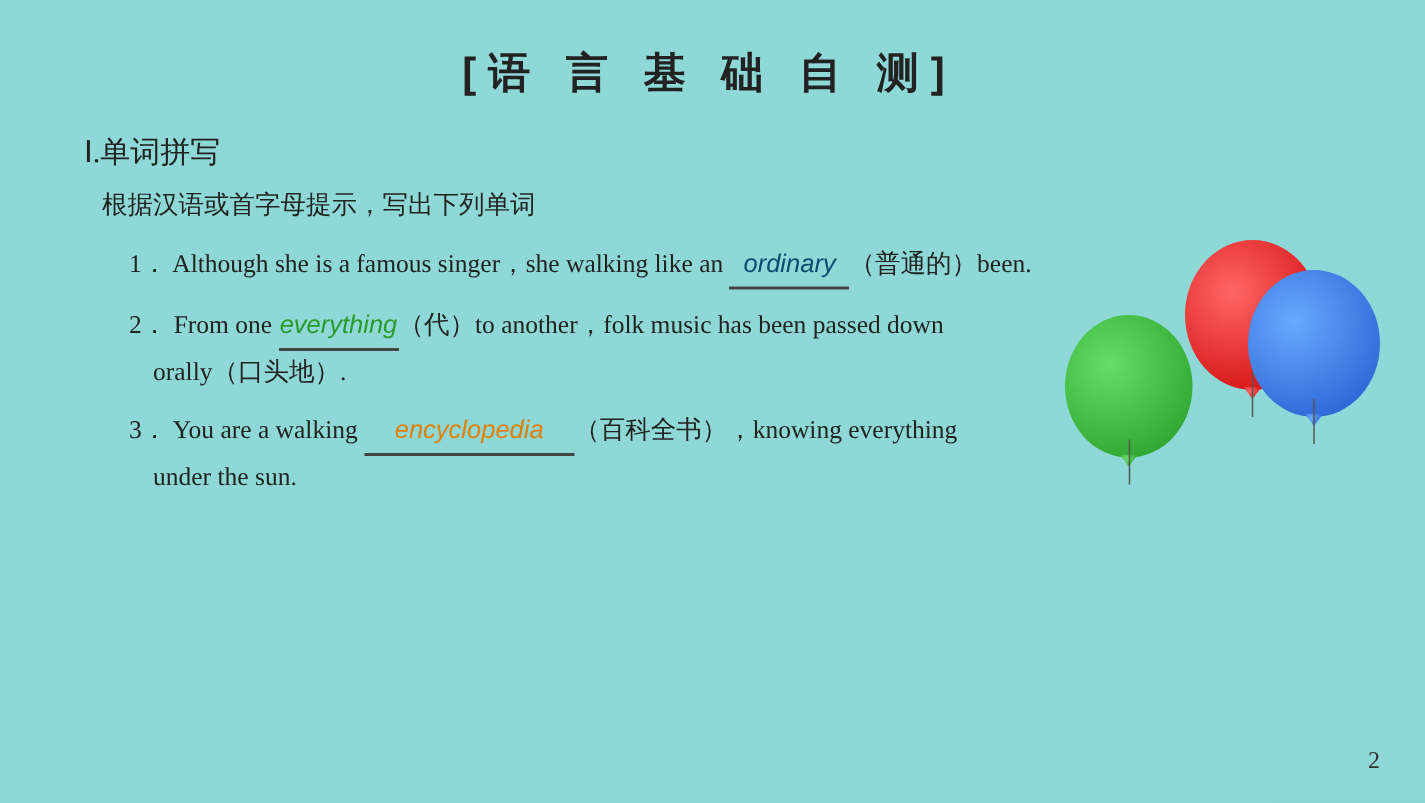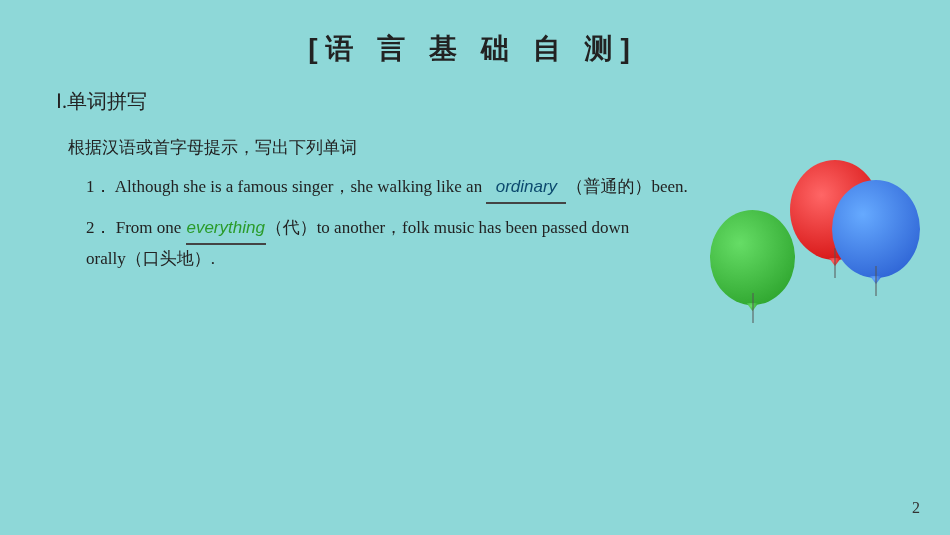--- a/index.html
+++ b/index.html
@@ -27,41 +27,41 @@
       font-weight: bold;
       letter-spacing: 8px;
       color: #222;
       margin-bottom: 20px;
       font-family: "SimHei", "黑体", sans-serif;
     }
 
     .section-heading {
       font-size: 20px;
       color: #222;
-      margin-bottom: 21px;
+      margin-bottom: 10px;
       font-family: "SimSun", "宋体", serif;
     }
 
     .instruction {
       font-size: 17px;
       color: #222;
       margin-bottom: 14px;
       margin-left: 12px;
     }
 
     .item {
       font-size: 17px;
       color: #222;
       margin-bottom: 10px;
       line-height: 1.7;
       margin-left: 30px;
     }
 
     .item .line2 {
-      margin-left: 0px;
+      margin-left: 16px;
     }
 
     .answer-red {
       color: #0c4a6e;
       font-style: italic;
       font-family: Arial, sans-serif;
       font-size: 17px;
     }
 
     .answer-green {
@@ -181,20 +181,25 @@
     <span>1．</span>
     <span>Although she is a famous singer，she walking like an </span><span class="underline-blank answer-red">ordinary</span><span>（普通的）been.</span>
   </div>
 
   <div class="item">
     <span>2．</span>
     <span>From one </span><span class="underline-blank answer-green">everything</span><span>（代）to another，folk music has been passed down</span><br>
     <span class="line2">orally（口头地）.</span>
   </div>
 
+  <div class="item">
+    <span>3．</span>
+    <span>You are a walking </span><span class="underline-blank answer-orange encyclopedia-blank">encyclopedia</span><span>（百科全书），knowing everything</span><br>
+    <span class="line2">under the sun.</span>
+  </div>
 
 
   <div class="balloons">
     <div class="balloon balloon-red"></div>
     <div class="balloon balloon-green"></div>
     <div class="balloon balloon-blue"></div>
   </div>
 
   <div class="page-number">2</div>
 

